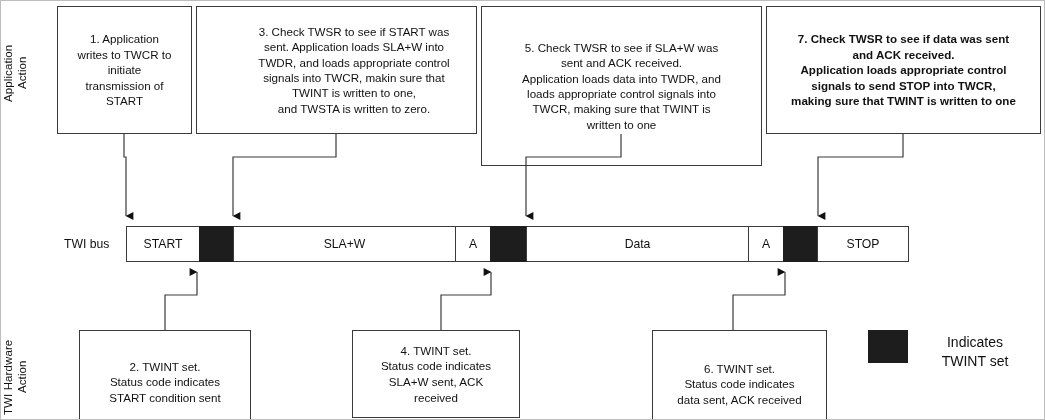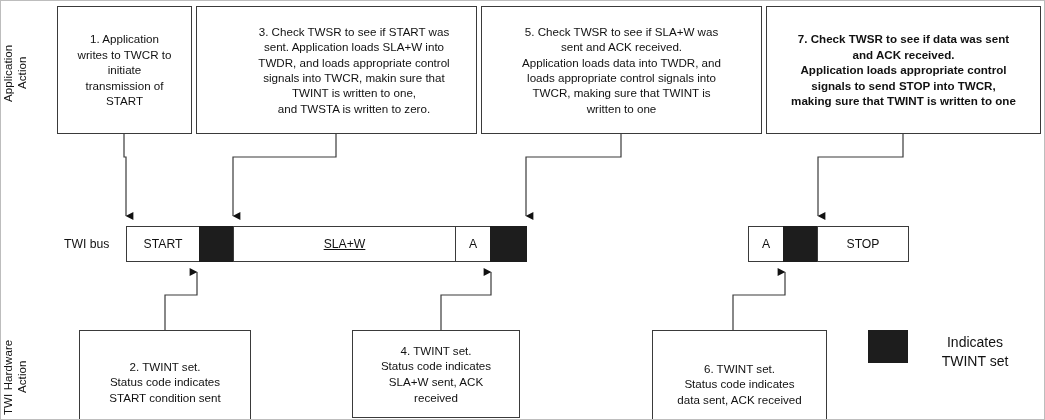--- a/index.html
+++ b/index.html
@@ -129,45 +129,46 @@
 transmission of
 START</div>
 
   <div class="abox" style="left:196px; top:6px; width:281px; height:128px;padding-left:39px;">3. Check TWSR to see if START was
 sent. Application loads SLA+W into
 TWDR, and loads appropriate control
 signals into TWCR, makin sure that
 TWINT is written to one,
 and TWSTA is written to zero.</div>
 
-  <div class="abox" style="left:481px; top:6px; width:281px; height:128px;">5. Check TWSR to see if SLA+W was
+  <div class="abox" style="left:481px; top:6px; width:281px; height:160px;">5. Check TWSR to see if SLA+W was
 sent and ACK received.
 Application loads data into TWDR, and
 loads appropriate control signals into
 TWCR, making sure that TWINT is
 written to one</div>
 
   <div class="abox" style="left:766px; top:6px; width:275px; height:128px;font-weight:bold;">7. Check TWSR to see if data was sent
 and ACK received.
 Application loads appropriate control
 signals to send STOP into TWCR,
 making sure that TWINT is written to one</div>
 
   <div class="bus-label" style="left:64px; top:237px;">TWI bus</div>
 
   <div class="seg" style="left:126px; width:74px;">START</div>
 
   <div class="seg black" style="left:199px; width:35px;"></div>
 
-  <div class="seg" style="left:233px; width:223px;text-decoration:underline;">SLA+W</div>
+  <div class="seg" style="left:233px; width:223px;">SLA+W</div>
 
   <div class="seg" style="left:455px; width:36px;">A</div>
 
   <div class="seg black" style="left:490px; width:37px;"></div>
 
+  <div class="seg" style="left:526px; width:223px;">Data</div>
 
   <div class="seg" style="left:748px; width:36px;">A</div>
 
   <div class="seg black" style="left:783px; width:35px;"></div>
 
   <div class="seg" style="left:817px; width:92px;">STOP</div>
 
   <div class="bbox" style="left:79px; top:330px; width:172px; height:104px;">2. TWINT set.
 Status code indicates
 START condition sent</div>

